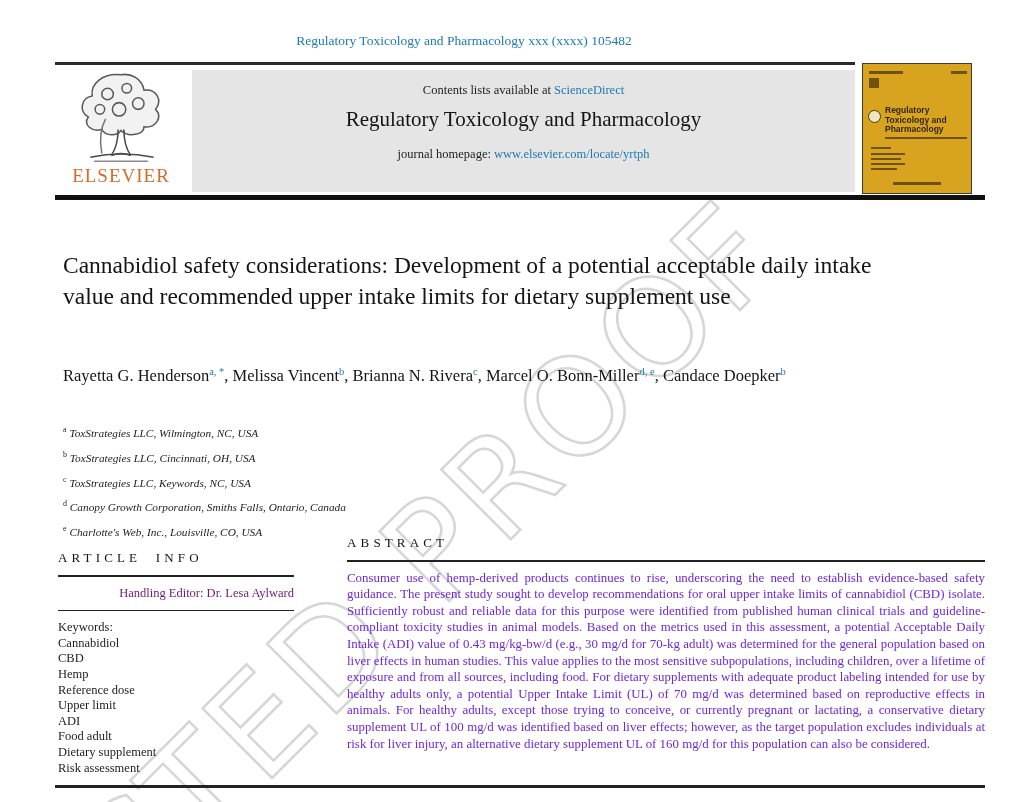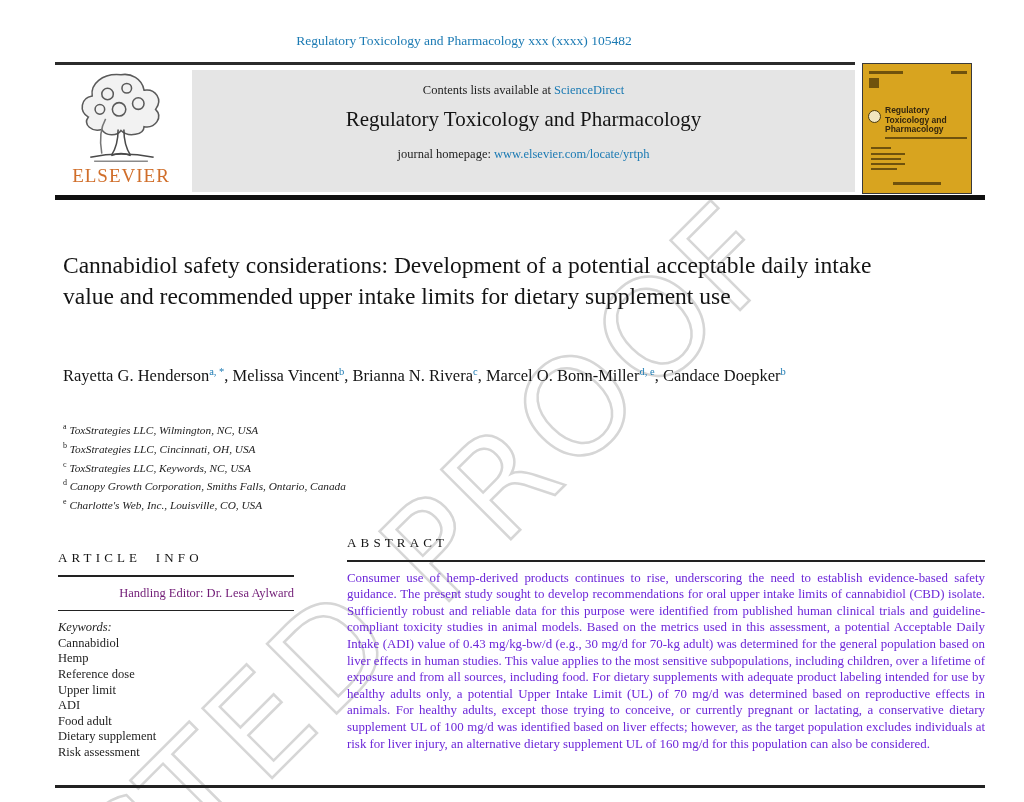--- a/index.html
+++ b/index.html
@@ -37,31 +37,31 @@
                  font-size:8.5px; line-height:9.5px; color:#33260f; }
   .cover-emblem { position:absolute; left:5px; top:46px; width:13px; height:13px;
                   border-radius:50%; background:#f1e5bf; border:1px solid #4a3a10; }
 
   
   .article-title { top:250px; left:63px; width:812px; font-size:23.5px;
                    line-height:31px; color:#141414; }
   .authors { top:360px; left:63px; width:770px; font-size:16.5px; line-height:22px; color:#141414; }
   .authors sup { font-size:10.5px; color:#1b7ab3; }
   .affiliations { top:419px; left:63px; width:700px; font-size:11.3px;
-                  line-height:15px; font-style:italic; color:#222; }
+                  line-height:21px; font-style:italic; color:#222; }
   .affiliations sup { font-size:8px; font-style:normal; }
 
   
   .left-col  { top:511px; left:58px;  width:236px;margin-top:39px; }
   .right-col { top:535px; left:347px; width:638px; }
   .col-heading { font-size:13px; letter-spacing:0.32em; word-spacing:0.55em; color:#141414; }
   .rule { height:1.6px; background:#222; margin-top:9px; }
   .handling { margin-top:9px; font-size:12.5px; color:#701a75;text-align:right; }
   .keywords { margin-top:9px; font-size:12.5px; line-height:15.6px; color:#1d1d1d; }
-  .keywords .kw-label { font-style:italic; }
+  .keywords .kw-label { }
   .abstract-text { margin-top:8px; font-size:12.9px; line-height:16.6px;
                    text-align:justify; color:#6d28d9; }
 
   .bottom-rule { top:785px; left:55px; width:930px; height:2.5px; background:#222; }
 </style>
 </head>
 <body>
 
 <svg id="watermark-svg" aria-hidden="true">
   <text x="790" y="260" transform="rotate(-45 790 260)" text-anchor="end" font-family="DejaVu Sans, Liberation Sans, sans-serif" font-size="135" letter-spacing="6" fill="none" stroke="#d6d6d6" stroke-width="2.5">UNCORRECTED PROOF</text>
@@ -134,20 +134,21 @@
 </div>
 
 <div class="layer left-col">
   <div class="col-heading">ARTICLE INFO</div>
   <div class="rule"></div>
   <div class="handling">Handling Editor: Dr. Lesa Aylward</div>
   <div class="rule"></div>
   <div class="keywords">
     <div class="kw-label">Keywords:</div>
     <div>Cannabidiol</div>
+    <div>CBD</div>
     <div>Hemp</div>
     <div>Reference dose</div>
     <div>Upper limit</div>
     <div>ADI</div>
     <div>Food adult</div>
     <div>Dietary supplement</div>
     <div>Risk assessment</div>
   </div>
 </div>
 

